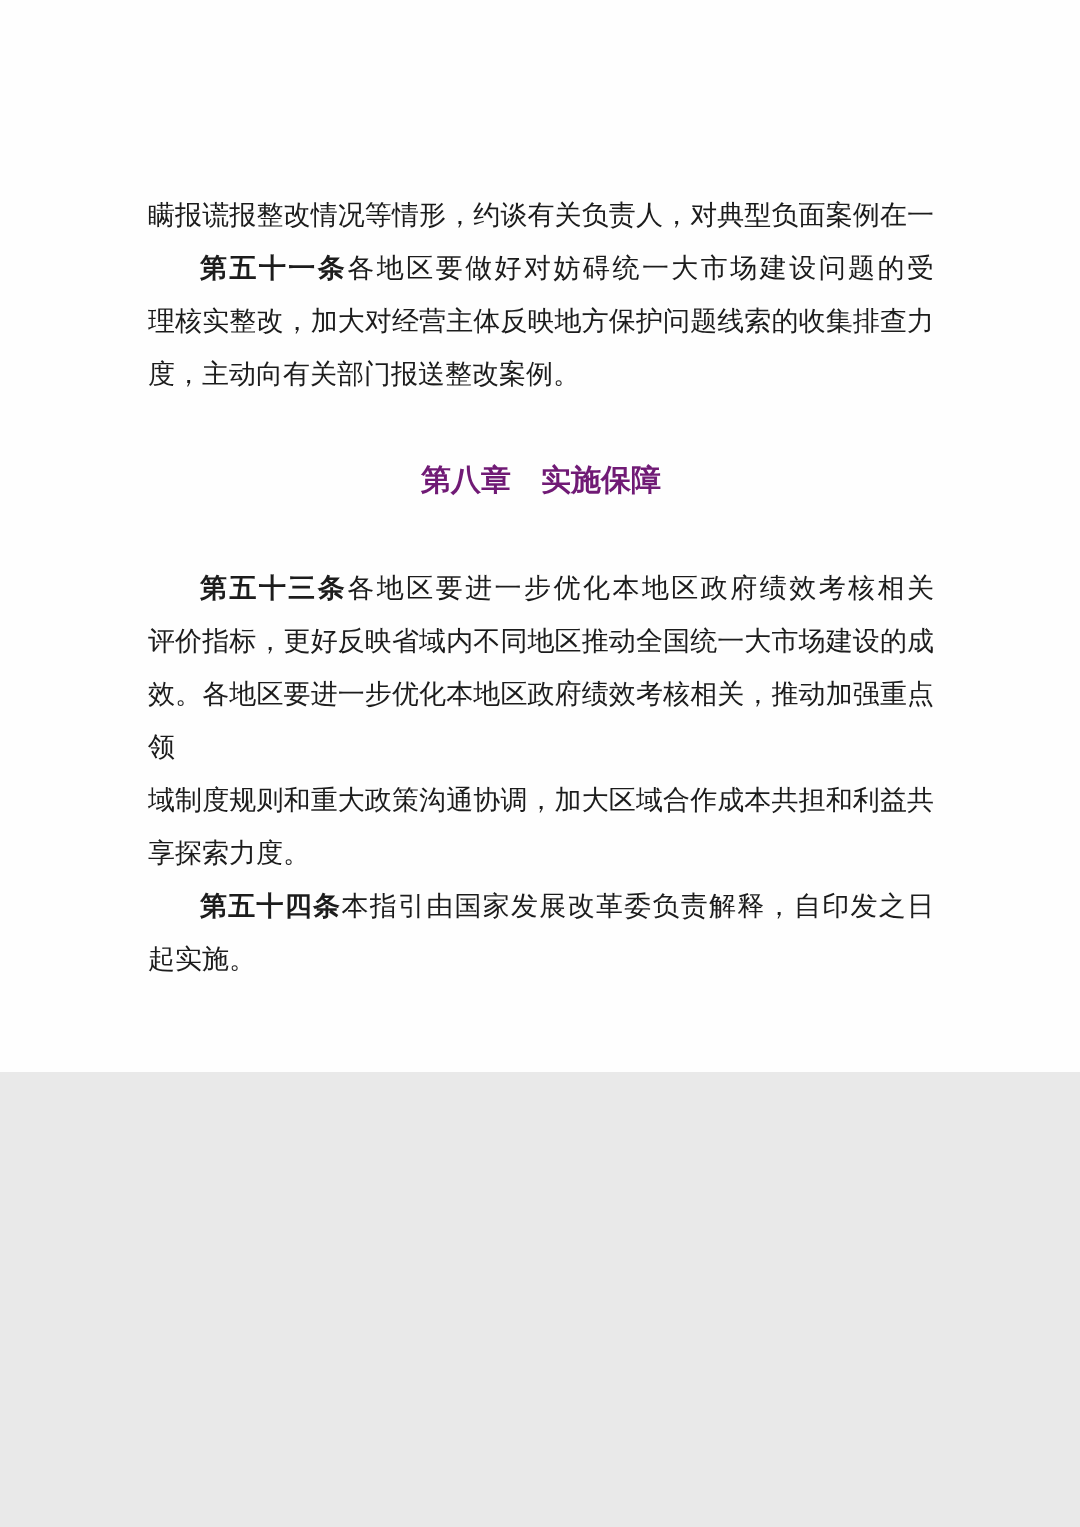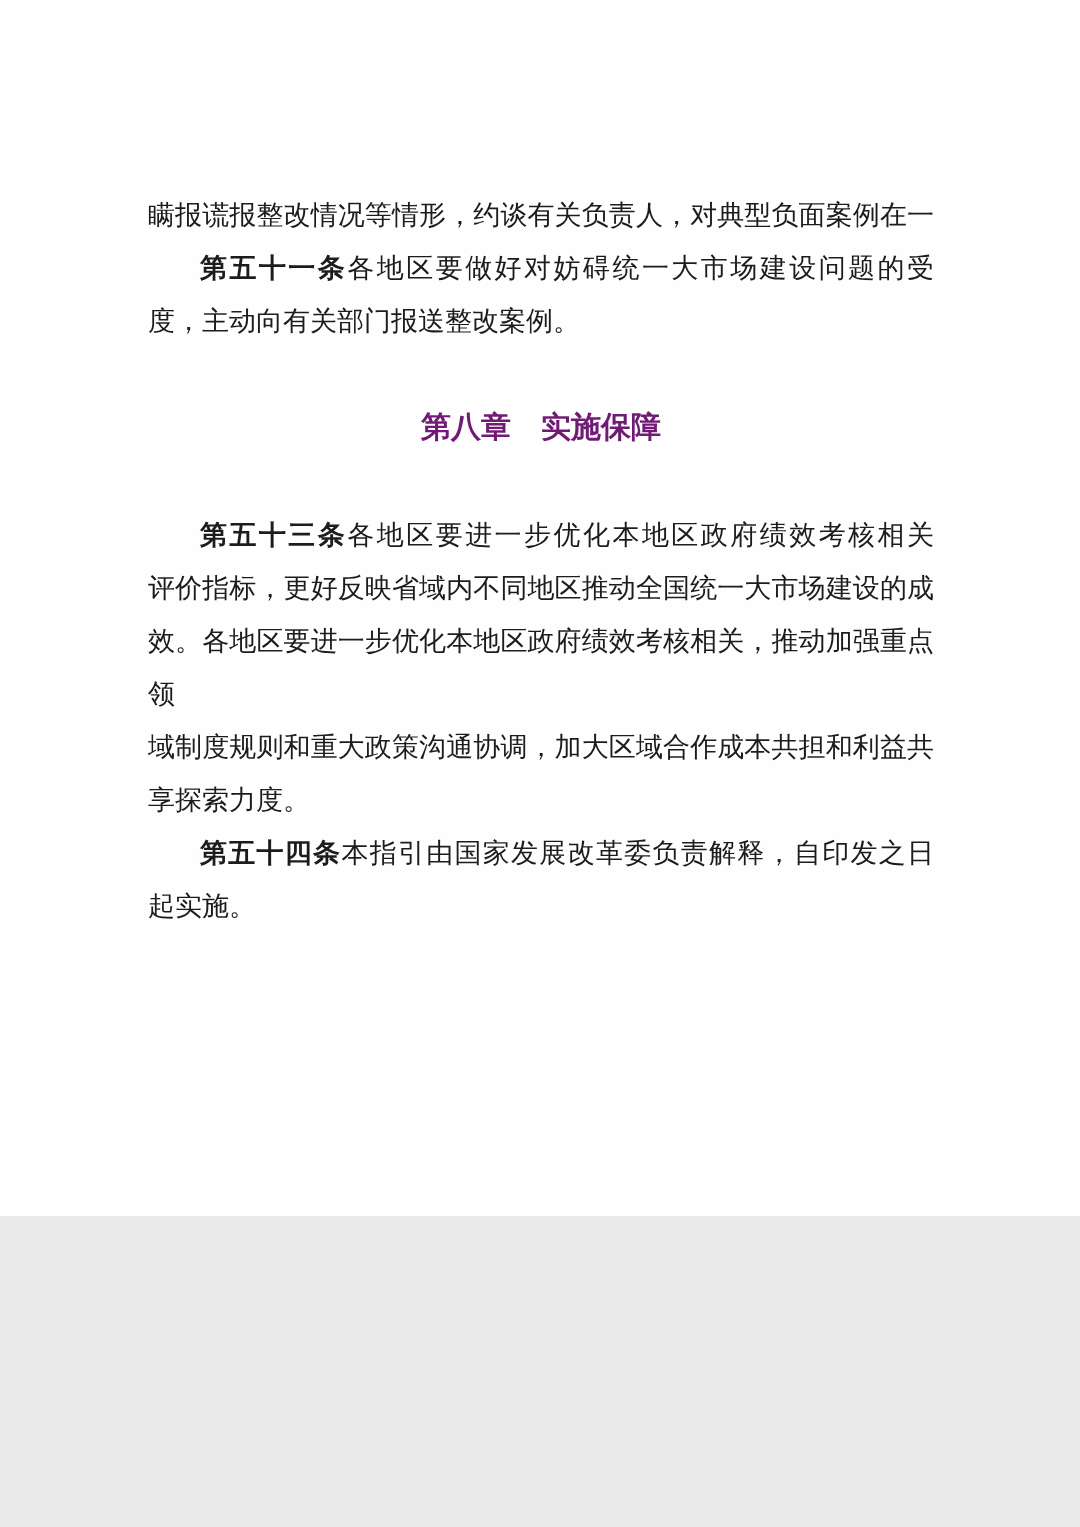--- a/index.html
+++ b/index.html
@@ -1,19 +1,19 @@
 <!DOCTYPE html>
 <html><head>
 <meta charset="utf-8">
 <style>
   html, body { margin: 0; padding: 0; background: #e9e9e9; }
   .page {
     position: relative;
     width: 1080px;
-    height: 1216px;
+    height: 1072px;
     margin: 0 auto;
     background: #fefefe;
     font-family: "Liberation Serif", "DejaVu Serif", serif;
     overflow: hidden;
   }
   .content {
     padding: 189px 146px 0 148px;
   }
   .line {
     font-size: 27px;
@@ -49,20 +49,21 @@
 </style>
 </head>
 <body>
 
 <div class="page">
   <div class="content">
 
     <div class="line"><span>瞒报谎报整改情况等情形，约谈有关负责人，对典型负面案例在一</span></div>
 
     <div class="line indent"><span class="prefix">第五十一条</span><span>各地区要做好对妨碍统一大市场建设问题的受</span></div>
+    <div class="line"><span>理核实整改，加大对经营主体反映地方保护问题线索的收集排查力</span></div>
     <div class="line end"><span>度，主动向有关部门报送整改案例。</span></div>
 
     <div class="chapter-heading"><span>第八章</span><span class="gap"></span><span>实施保障</span></div>
 
 
     <div class="line indent"><span class="prefix">第五十三条</span><span>各地区要进一步优化本地区政府绩效考核相关</span></div>
     <div class="line"><span>评价指标，更好反映省域内不同地区推动全国统一大市场建设的成</span></div>
     <div class="line"><span>效。各地区要进一步优化本地区政府绩效考核相关，推动加强重点领</span></div>
     <div class="line"><span>域制度规则和重大政策沟通协调，加大区域合作成本共担和利益共</span></div>
     <div class="line end"><span>享探索力度。</span></div>

